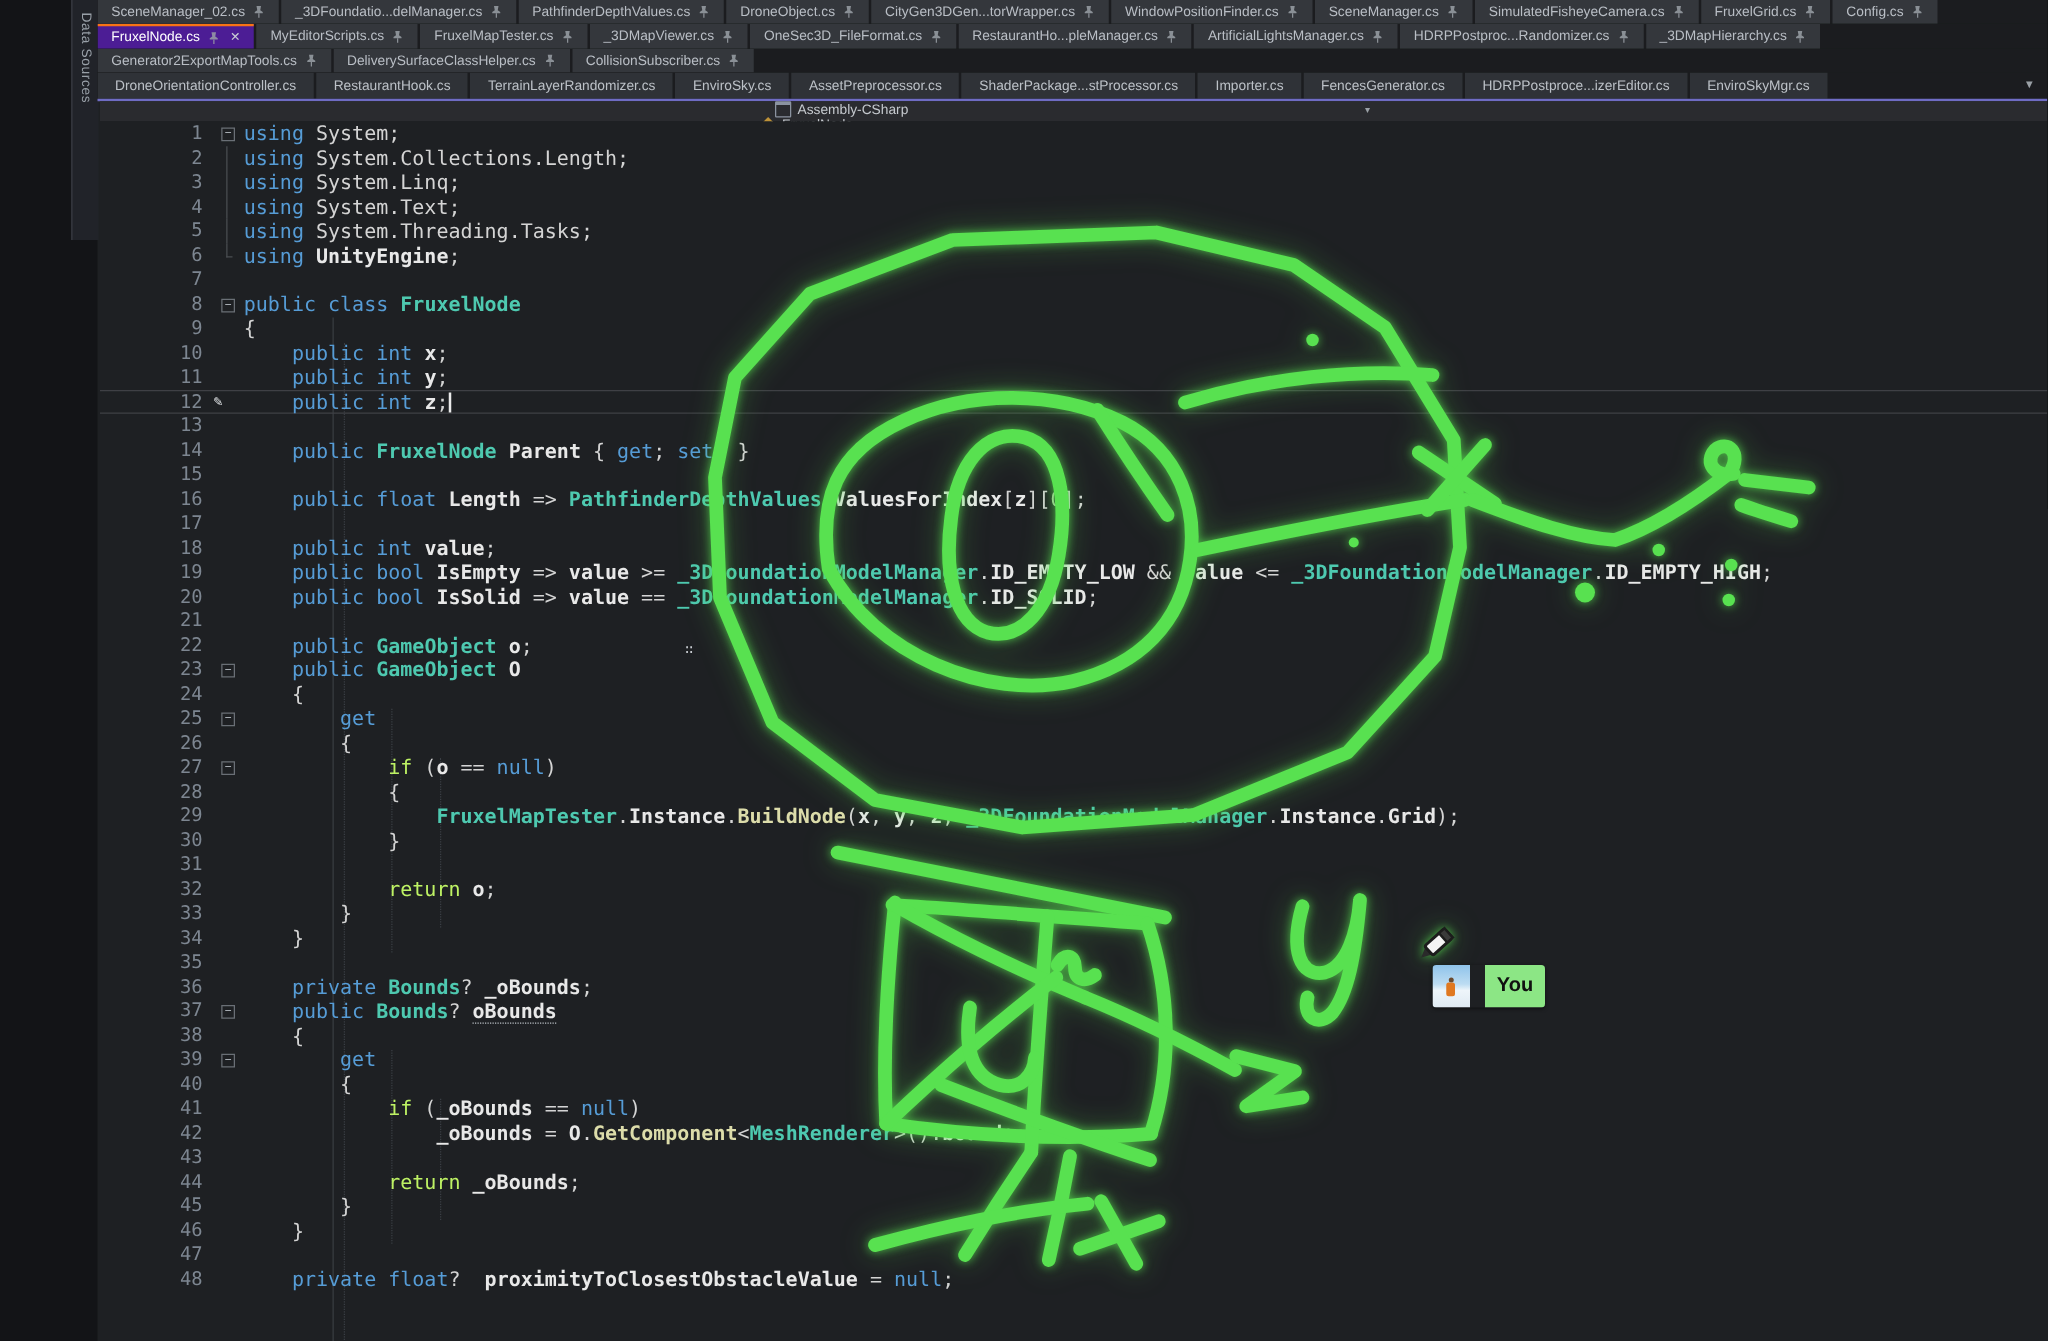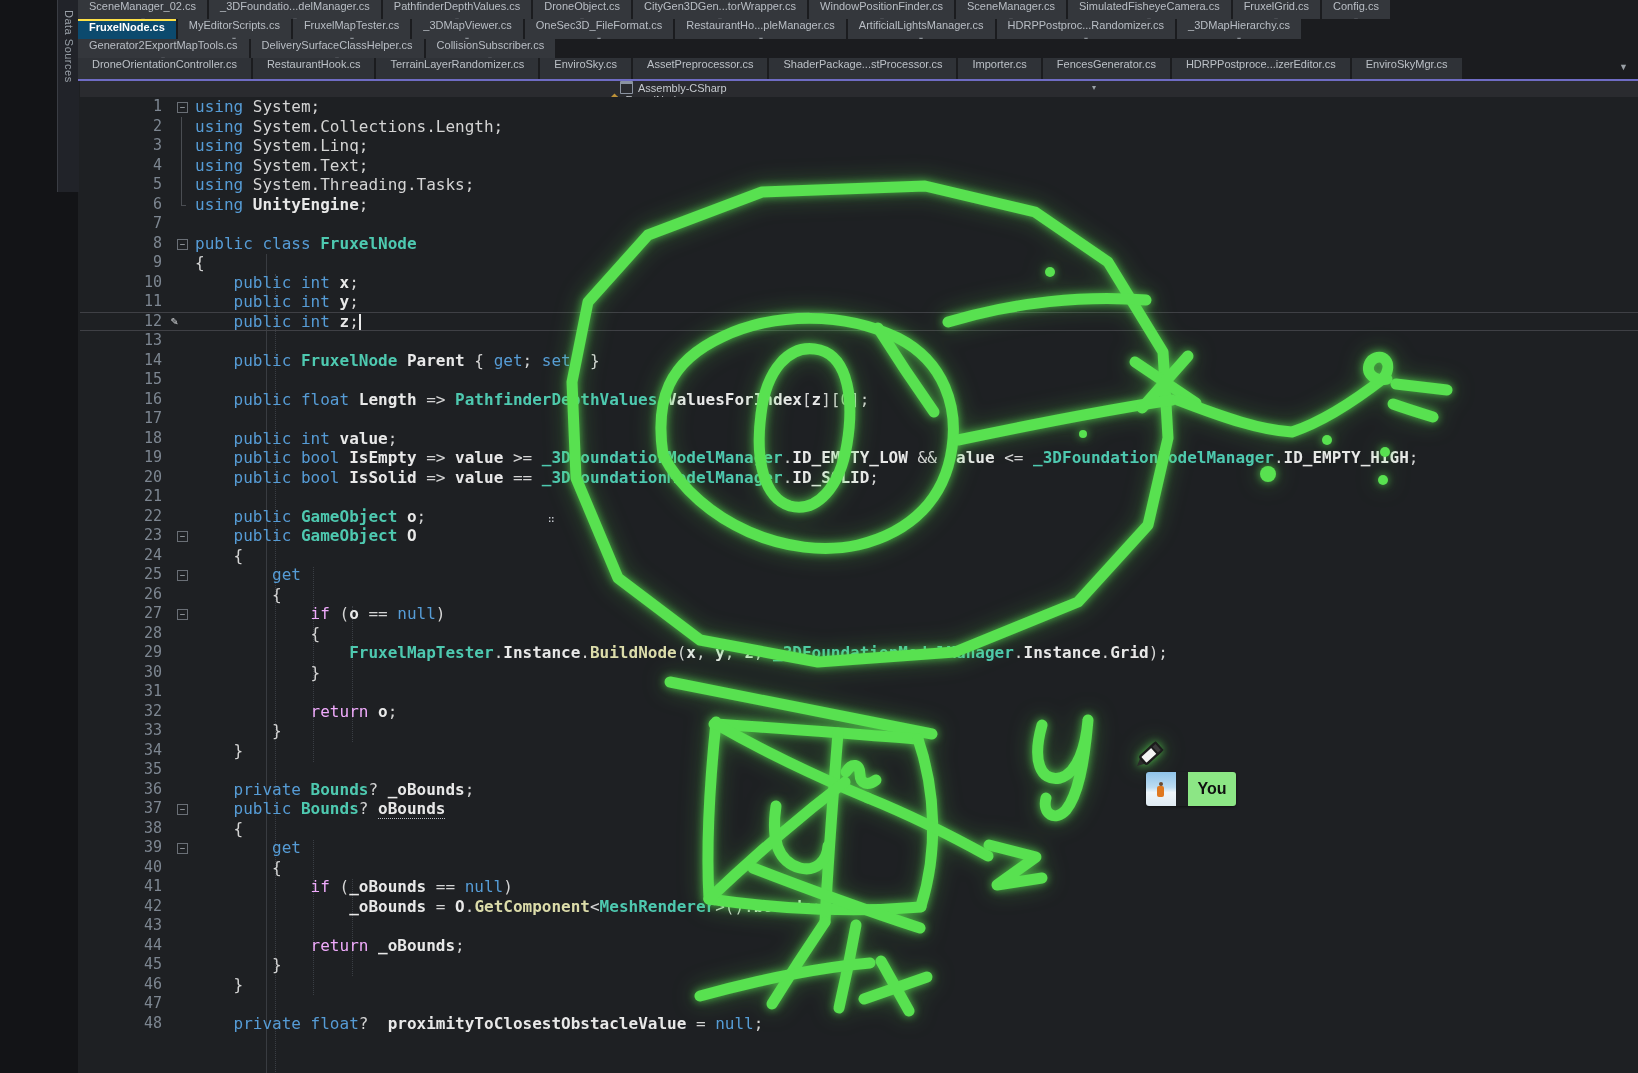--- a/index.html
+++ b/index.html
@@ -11,23 +11,23 @@
   #left-col{position:absolute;left:0;top:0;width:78px;height:1073px;background:#131417;}
   #datasources-tab{position:absolute;left:57px;top:0;width:21px;height:192px;
     background:#212329;border-left:1px solid #3a3d44;display:flex;align-items:flex-start;justify-content:center;}
   #datasources-tab span{writing-mode:vertical-rl;font-size:11px;color:#99a0a8;padding-top:10px;letter-spacing:.5px;}
 
   
   #tabwell{position:absolute;left:78px;top:0;right:0;height:79px;background:#1b1c1f;}
   .tabrow{display:flex;align-items:stretch;height:19px;background:#1b1c1f;overflow:hidden;}
   .tabrow.r2{height:20px}.tabrow.r4{height:21px}
   .tab{display:flex;align-items:center;gap:6px;padding:0 11px;margin-right:2px;
-       background:#34373c;color:#b9bec5;font-size:11px;white-space:nowrap;cursor:default;flex-direction:column;}
+       background:#34373c;color:#b9bec5;font-size:11px;white-space:nowrap;cursor:default;}
   .tabrow.r4 .tab{background:#2f3237;padding:0 14px;color:#bcc1c7;}
-  .tab.active{background:#0c4a6e;color:#ffffff;font-weight:bold;border-top:2px solid #fde047;}
+  .tab.active{background:#4c1d95;color:#ffffff;font-weight:normal;border-top:2px solid #f97316;}
   .tab .pin{flex:0 0 auto;opacity:.85}
   .tab .close{font-size:10px;color:#c9ced4;padding-left:2px;}
   .overflow-btn{margin-left:auto;color:#9aa0a6;font-size:9px;padding:4px 10px 0 0;}
   #purple-line{position:absolute;left:78px;right:0;top:79px;height:2px;background:#6f6cc4;}
 
   
   #breadcrumb{position:absolute;left:80px;right:0;top:81px;height:16px;background:#2a2b2f;
      display:flex;align-items:center;font-size:11px;color:#c5c9ce;flex-direction:column;}
   .bc-zone{display:flex;align-items:center;gap:5px;height:100%;}
   .bc-zone.z1{width:482px;padding-left:4px;}
@@ -51,21 +51,21 @@
   .cline.current{border-top:1px solid #3f4045;border-bottom:1px solid #3f4045;height:17.5px;line-height:17.5px;}
   .lnum{flex:0 0 82px;text-align:right;color:#7d8691;font-size:15px;position:relative;}
   .editpencil{position:absolute;right:-16px;top:0;color:#dfe2e5;font-size:12px;}
   .foldcol{flex:0 0 33px;position:relative;}
   .foldbox{position:absolute;left:15px;top:5px;width:9px;height:9px;border:1px solid #6a6f76;
      color:#aeb4ba;font-size:9px;line-height:8px;text-align:center;background:#1e2023;}
   .bracket-mid{position:absolute;left:19px;top:0;height:100%;border-left:1px solid #4a4d52;}
   .bracket-end{position:absolute;left:19px;top:0;height:55%;border-left:1px solid #4a4d52;border-bottom:1px solid #4a4d52;width:4px;}
   .codecol{flex:1;}
   
-  .kw{color:#569cd6}.ctrl{color:#f0abfc}.type{color:#4ec9b0;font-weight:bold}
+  .kw{color:#569cd6}.ctrl{color:#bef264}.type{color:#4ec9b0;font-weight:bold}
   .pl{color:#d4d4d4}.wb{color:#e8e8e8;font-weight:bold}
   .wbu{color:#e8e8e8;font-weight:bold;border-bottom:1px dotted #b9bec5}
   .meth{color:#dcdcaa;font-weight:bold}.num{color:#b5cea8}
   .caret{display:inline-block;width:2px;height:16px;background:#eaeaea;vertical-align:-3px;}
   .iguide{position:absolute;border-left:1px dotted #3a3e44;width:0;}
   .sguide{position:absolute;border-left:1px solid #393c41;width:0;}
   #dots-artifact{position:absolute;left:468px;top:416px;color:#c8ccd1;font-size:11px;font-family:"DejaVu Sans Mono",monospace;}
 
   
   #annot{position:absolute;left:0;top:0;pointer-events:none;

